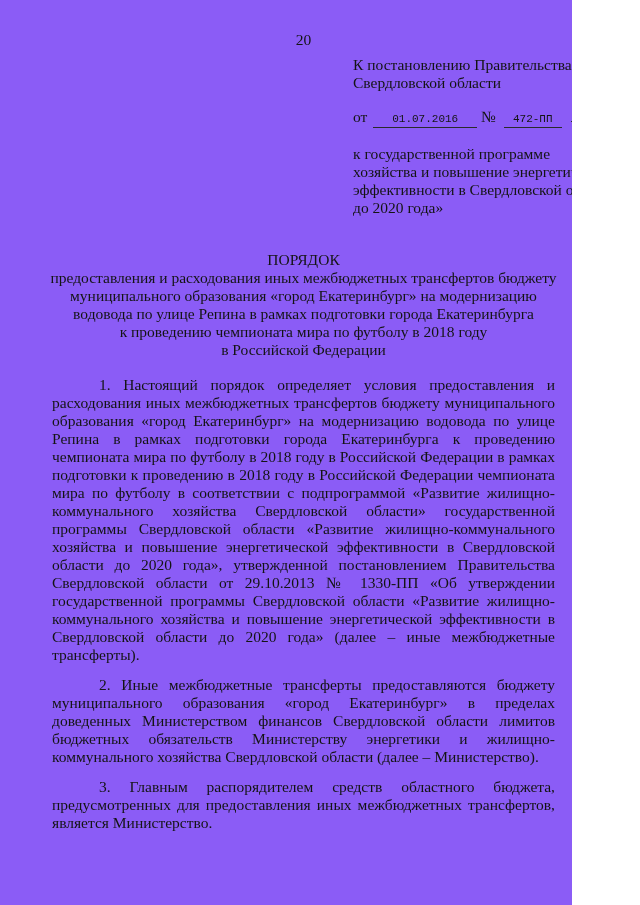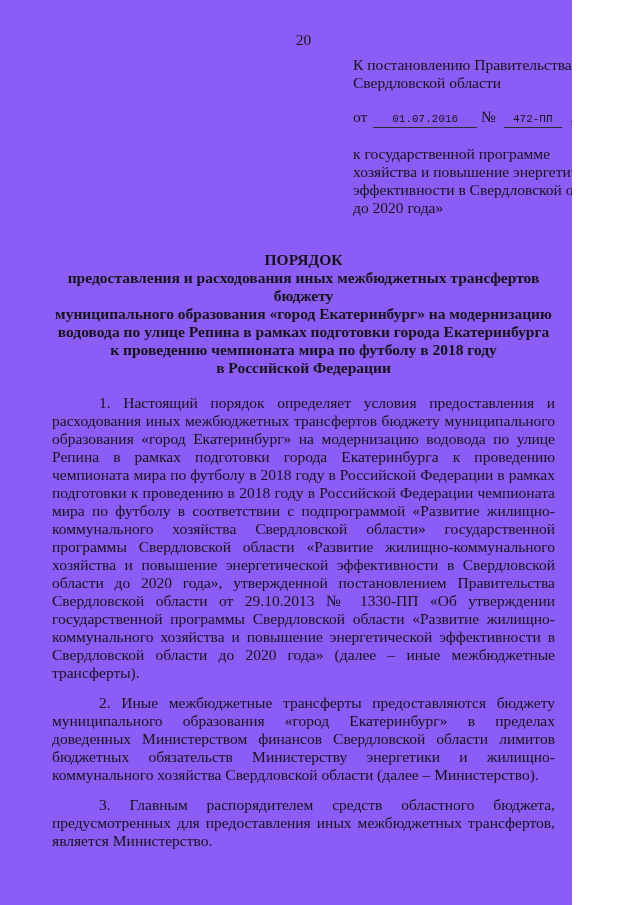--- a/index.html
+++ b/index.html
@@ -48,21 +48,21 @@
   .annex-block {
     margin-left: 313px;
     margin-top: 17px;
   }
   .annex-line {
     white-space: nowrap;
   }
   .title-block {
     margin-top: 34px;
     text-align: center;
-    font-weight: bold;
+    font-weight: normal;
   }
   .body-text {
     margin-top: 17px;
   }
   .body-text p {
     margin: 12px;
     text-align: justify;
     text-indent: 47px;
   }
 </style>

